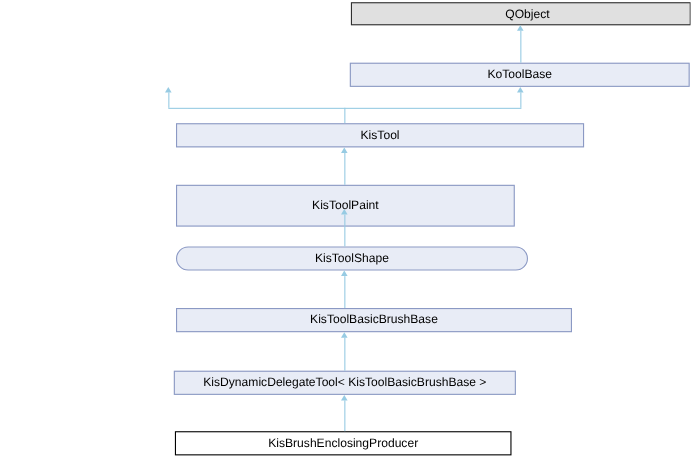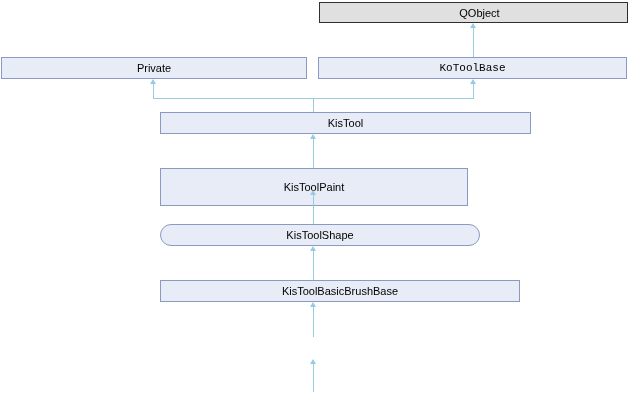--- a/index.html
+++ b/index.html
@@ -28,33 +28,34 @@
     border-bottom:5px solid var(--edge,#97cbe3);
   }
 </style>
 </head>
 <body>
 
 <div class="canvas">
 
   <div class="node root" style="left:319px;top:2px;width:309px;height:21px;">QObject</div>
 
-  <div class="node" style="left:1px;top:57px;width:306px;height:22px;">Private</div>
 
-  <div class="node" style="left:318px;top:57px;width:309px;height:22px;font-family:Liberation Mono, monospace;">KoToolBase</div>
+  <div class="node" style="left:318px;top:57px;width:309px;height:22px;">KoToolBase</div>
 
   <div class="node" style="left:160px;top:112px;width:371px;height:22px;">KisTool</div>
 
   <div class="node" style="left:160px;top:168px;width:308px;height:38px;">KisToolPaint</div>
 
   <div class="node" style="left:160px;top:224px;width:320px;height:22px;border-radius:11px;">KisToolShape</div>
 
   <div class="node" style="left:160px;top:280px;width:360px;height:22px;">KisToolBasicBrushBase</div>
 
+  <div class="node" style="left:158px;top:337px;width:311px;height:22px;">KisDynamicDelegateTool&lt; KisToolBasicBrushBase &gt;</div>
 
+  <div class="node current" style="left:159px;top:392px;width:306px;height:22px;">KisBrushEnclosingProducer</div>
 
   <div class="arrow" style="left:470px;top:23px;"></div>
   <div class="vline" style="left:473px;top:28px;height:29px;"></div>
 
   <div class="vline" style="left:313px;top:98px;height:14px;"></div>
   <div class="hline" style="left:153px;top:98px;width:321px;"></div>
   <div class="arrow" style="left:150px;top:79px;"></div>
   <div class="vline" style="left:153px;top:84px;height:14px;"></div>
   <div class="arrow" style="left:470px;top:79px;"></div>
   <div class="vline" style="left:473px;top:84px;height:14px;"></div>

